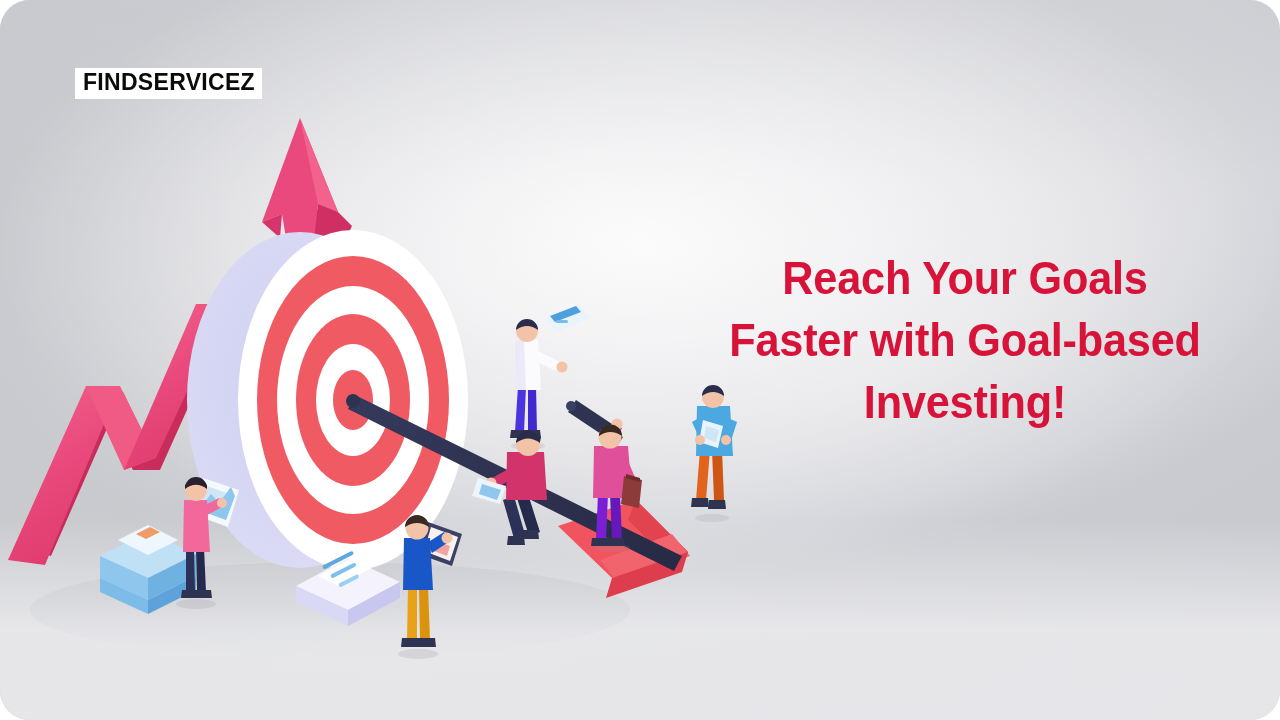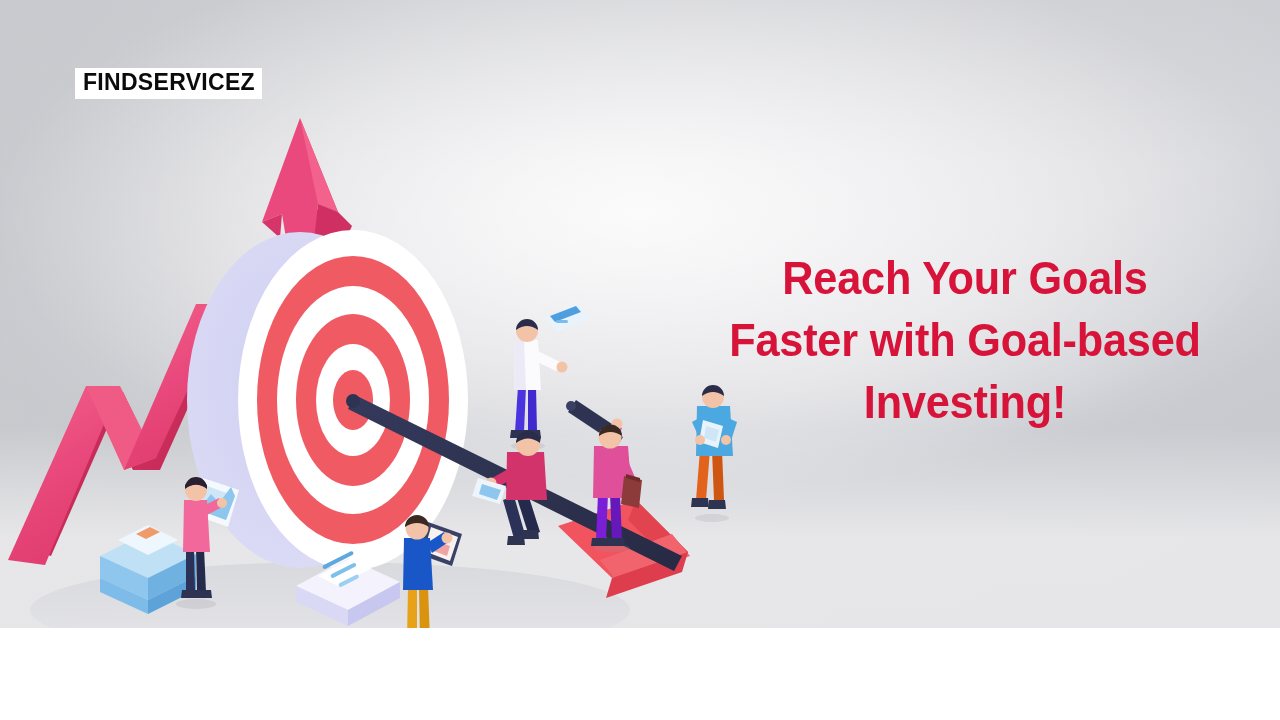--- a/index.html
+++ b/index.html
@@ -7,26 +7,27 @@
     margin: 0;
     padding: 0;
     background: #ffffff;
   }
   body {
     font-family: "Liberation Sans", sans-serif;
   }
   .banner {
     position: relative;
     width: 1280px;
-    height: 628px;
+    height: 720px;
     overflow: hidden;
     background:
       radial-gradient(ellipse 62% 55% at 48% 26%, #fbfbfc 0%, #f5f5f7 34%, #eeeef0 60%, #e4e5e8 86%, #dcdde0 100%),
       linear-gradient(150deg, #d5d6d9 0%, #e9e9eb 38%, #eeeef0 62%, #e6e6e9 100%);
     background-blend-mode: multiply, normal;
+    border-radius: 30px;
   }
   
   .bg-vignette {
     position: absolute;
     inset: 0;
     background:
       radial-gradient(ellipse 70% 62% at 50% 34%, rgba(255,255,255,0.85) 0%, rgba(255,255,255,0.35) 45%, rgba(255,255,255,0) 72%),
       linear-gradient(to bottom, rgba(205,206,210,0.55) 0%, rgba(255,255,255,0) 26%),
       linear-gradient(to right, rgba(203,204,208,0.55) 0%, rgba(255,255,255,0) 18%);
     pointer-events: none;

